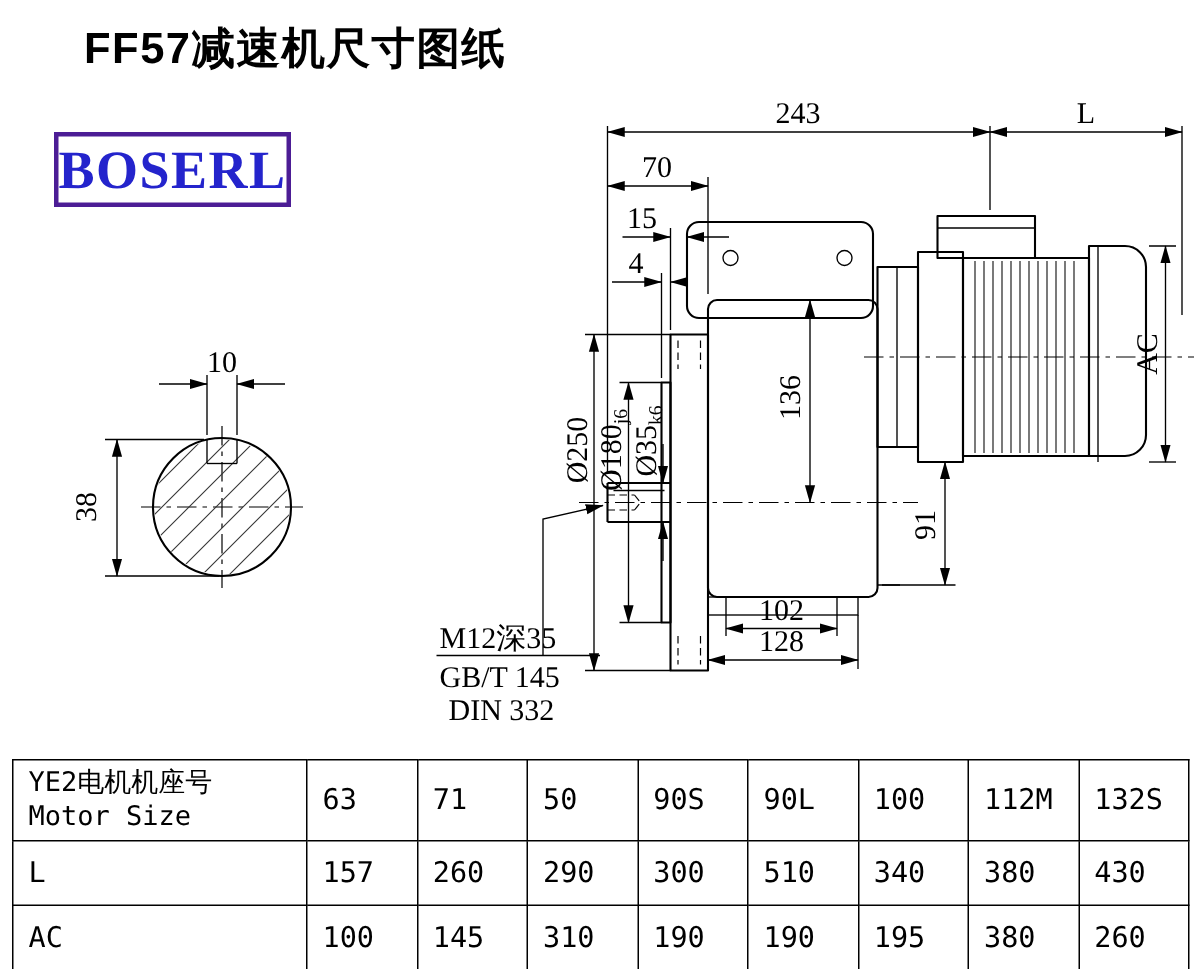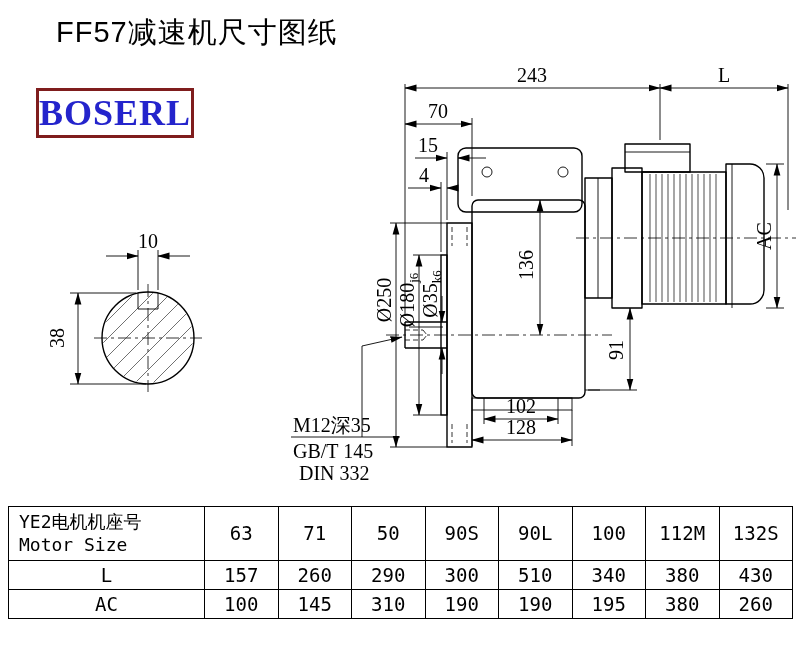--- a/index.html
+++ b/index.html
@@ -1,39 +1,39 @@
 <!DOCTYPE html>
 <html><head>
 <meta charset="utf-8">
 <style>
   * { margin:0; padding:0; box-sizing:border-box; }
   html,body { background:#fff; }
   .canvas { position:relative; width:800px; height:646px; background:#fff; overflow:hidden;
             font-family:"Liberation Sans","DejaVu Sans",sans-serif; }
-  .title { position:absolute; left:56px; top:13px; font-size:29px; font-weight:400; color:#000;
+  .title { position:absolute; left:56px; top:13px; font-size:29px; font-weight:700; color:#000;
            letter-spacing:1px; white-space:nowrap; }
-  .logo { position:absolute; left:36px; top:88px; width:158px; height:50px; border:3px solid #7f1d1d;
+  .logo { position:absolute; left:36px; top:88px; width:158px; height:50px; border:3px solid #4c1d95;
           display:flex; align-items:center; justify-content:center; background:#fff; }
   .logo span { font-family:"Liberation Serif","DejaVu Serif",serif; font-size:36px; font-weight:700;
                color:#2424cc; letter-spacing:1px; line-height:1; }
   svg.drawing { position:absolute; left:0; top:60px; }
 
   .ol  { fill:none; stroke:#000; stroke-width:1.4; stroke-linejoin:round; }
   .ol2 { fill:none; stroke:#000; stroke-width:0.9; }
   .fin { stroke:#000; stroke-width:0.7; }
   .dim { fill:none; stroke:#000; stroke-width:0.9; }
   .cl  { fill:none; stroke:#000; stroke-width:0.8; stroke-dasharray:13 4 3 4; }
   .hid { fill:none; stroke:#000; stroke-width:0.8; stroke-dasharray:5 3; }
   .hatch { stroke:#333; stroke-width:0.7; }
   .dtxt { font-family:"Liberation Serif","DejaVu Serif",serif; font-size:20px; fill:#000; }
   .tol  { font-size:13px; }
 
   .size-table { position:absolute; left:8px; top:506px; width:784px; border-collapse:collapse;
                 table-layout:fixed; font-family:"DejaVu Sans Mono","Liberation Mono",monospace; color:#000; }
-  .size-table td { border:1.5px solid #000; text-align:center; font-size:19px; height:29px; padding:0; }
+  .size-table td { border:1.5px solid #000; font-size:19px; height:29px; padding:10px; }
   .size-table td.hd { height:50px; text-align:left; padding:3px 0 3px 10px; font-size:18px; line-height:1.3;margin-top:48px; }
 </style>
 </head>
 <body>
 
 <div class="canvas">
 
   <div class="title">FF57减速机尺寸图纸</div>
 
   <div class="logo">

